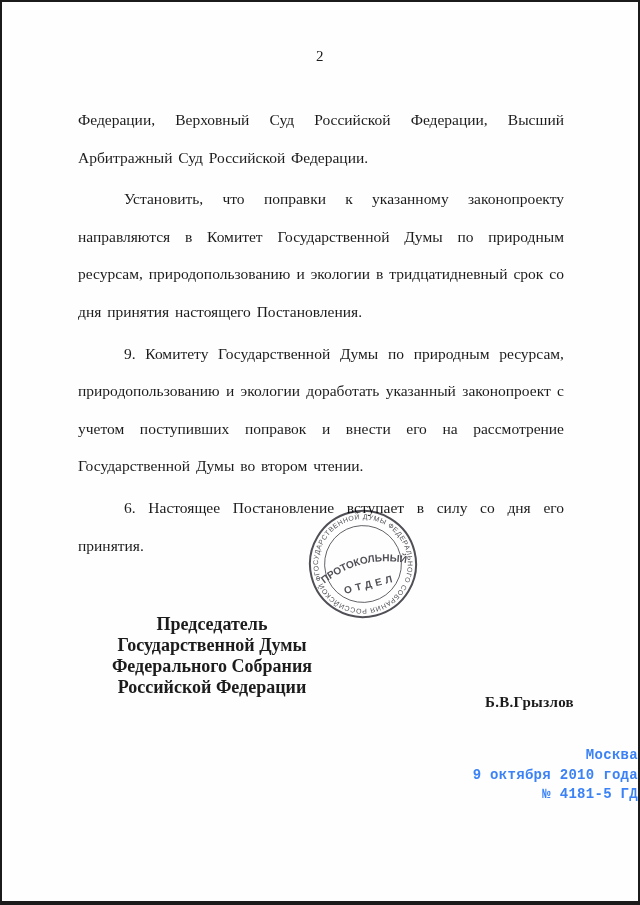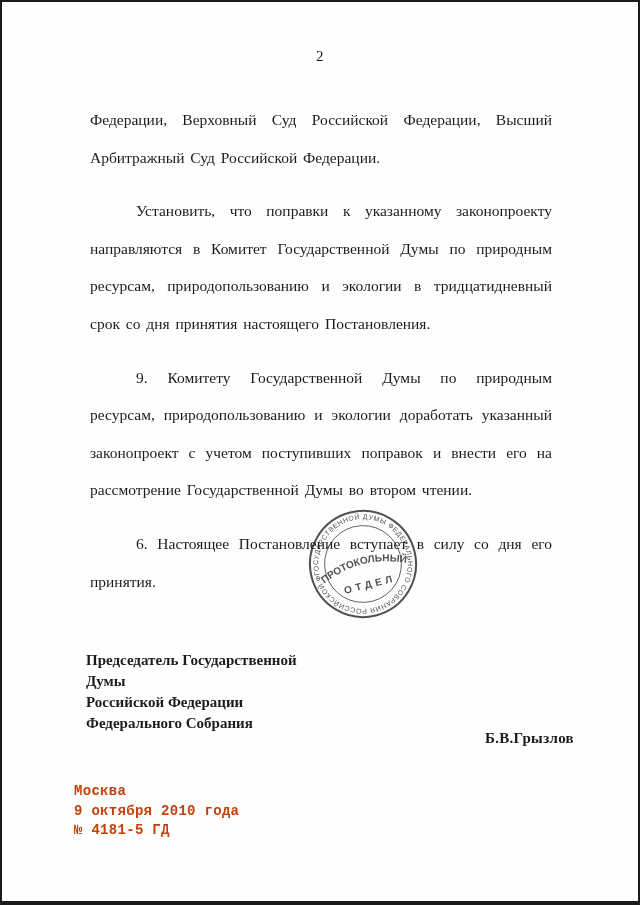--- a/index.html
+++ b/index.html
@@ -26,32 +26,32 @@
   }
 
   .body-text {
     margin: 36px 70px 0 72px;
     font-size: 15.5px;
     line-height: 37.6px;
     text-align: justify;
     text-align-last: left;
     word-spacing: 2px;
   }
-  .body-text p { margin: 16px; text-indent: 46px; }
+  .body-text p { margin: 4px; text-indent: 46px; }
   .body-text p.no-indent { text-indent: 0; }
 
   .signature {
     position: relative;
     margin: 50px 64px 0 84px;
     height: 100px;
   }
   .sig-title {
     width: 252px;
-    text-align: left;
-    font-size: 15px;
+    text-align: center;
+    font-size: 18px;
     font-weight: 600;
     line-height: 21px;
   }
   .sig-name {
     position: absolute;
     right: 0;
     top: 44px;
     font-size: 15px;
     font-weight: 600;
     letter-spacing: 0.3px;
@@ -71,42 +71,43 @@
   .stamp svg { width: 100%; height: 100%; }
   .stamp text { font-family: "Liberation Sans", sans-serif; }
 
   .footer {
     margin: 32px 0 0 72px;
     font-family: "Liberation Mono", monospace;
     font-weight: 700;
     font-size: 14px;
     line-height: 19.5px;
     letter-spacing: 0.3px;
-    color: #c2410c;
+    color: #3b82f6;
+    text-align: right;
   }
 </style>
 </head>
 <body>
 
 <div class="page">
 
   <div class="page-number">2</div>
 
   <main class="body-text">
     <p class="no-indent">Федерации, Верховный Суд Российской Федерации, Высший Арбитражный Суд Российской Федерации.</p>
     <p>Установить, что поправки к указанному законопроекту направляются в Комитет Государственной Думы по природным ресурсам, природопользованию и экологии в тридцатидневный срок со дня принятия настоящего Постановления.</p>
     <p>9. Комитету Государственной Думы по природным ресурсам, природопользованию и экологии доработать указанный законопроект с учетом поступивших поправок и внести его на рассмотрение Государственной Думы во втором чтении.</p>
     <p>6. Настоящее Постановление вступает в силу со дня его принятия.</p>
   </main>
 
   <div class="signature">
     <div class="sig-title">
       <div>Председатель Государственной Думы</div>
+      <div>Федерального Собрания</div>
       <div>Российской Федерации</div>
-      <div>Федерального Собрания</div>
     </div>
     <div class="sig-name">Б.В.Грызлов</div>
   </div>
 
   <div class="stamp">
     <svg viewBox="0 0 140 140" xmlns="http://www.w3.org/2000/svg" aria-hidden="true">
       <defs>
         <path id="ringPath" d="M 70,70 m -49,0 a 49,49 0 1,1 98,0 a 49,49 0 1,1 -98,0"></path>
         <path id="arcPath" d="M 25,80 Q 70,60 115,80"></path>
       </defs>

